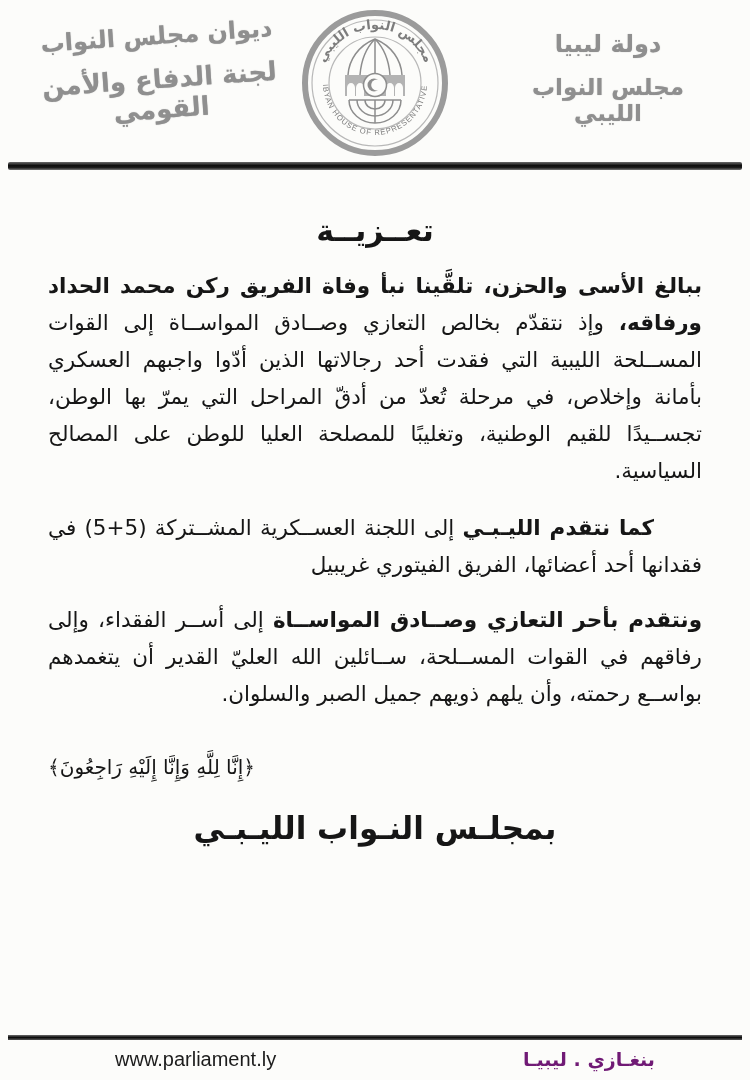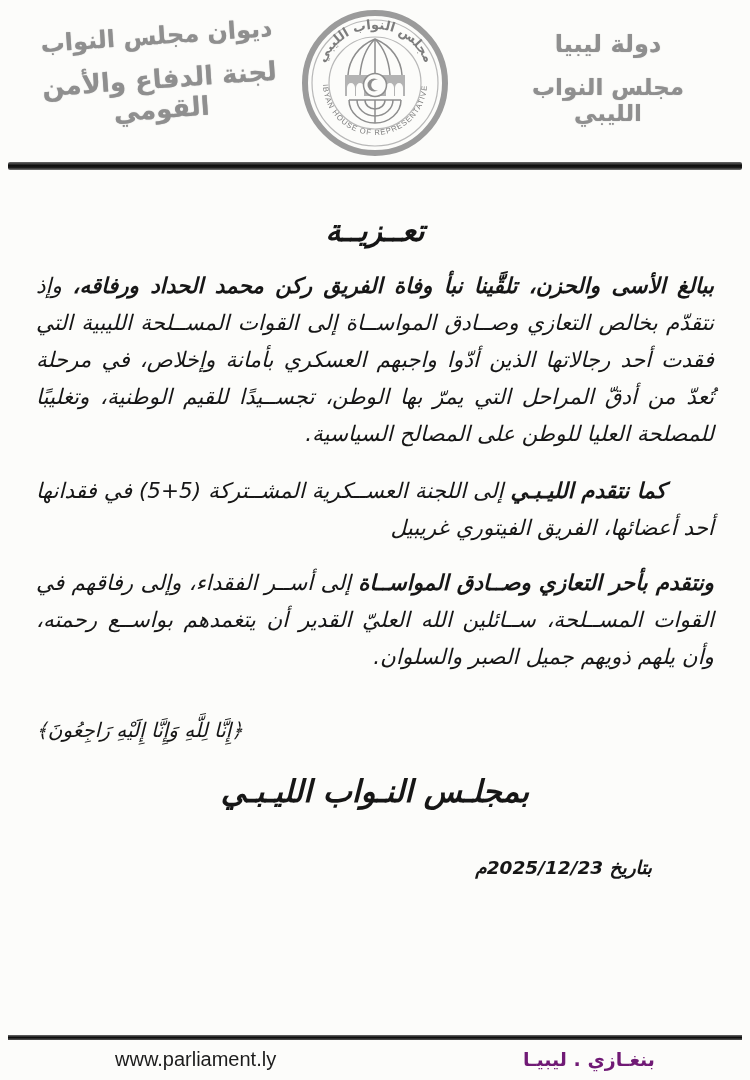--- a/index.html
+++ b/index.html
@@ -25,22 +25,22 @@
   .callig-right .c2 { font-size:23px; margin-top:16px; }
   .logo-wrap { position:absolute; left:50%; top:8px; transform:translateX(-50%);
                width:150px; height:150px; }
   .logo-wrap svg { width:100%; height:100%; }
   .logo-curved-ar { font-size:13px; font-weight:bold; fill:#7d7d7d; }
   .logo-curved-en { font-size:7.6px; letter-spacing:.9px; fill:#7d7d7d; font-family:"Liberation Sans", sans-serif; }
   
   .bar { height:8px; margin:0 8px; border-radius:2px;
          background:linear-gradient(#6a6a6a, #0c0c0c 45%, #1d1d1d 70%, #777); }
   
-  .doc-body { direction:rtl; padding:0 36px; font-size:21.5px; line-height:37px;
-              text-align:justify;font-style:italic; }
+  .doc-body { direction:rtl; padding:0 48px; font-size:21.5px; line-height:37px;
+              text-align:justify; }
   .title { text-align:center; font-size:30px; font-weight:bold; margin:42px 0 6px; }
   .para { margin-top:18px; }
   .para-indent { text-indent:48px; margin-top:20px; }
   .para b { font-weight:bold; }
   .verse { text-align:left; font-size:20px; margin-top:34px; line-height:42px; }
   .sig { text-align:center; font-weight:bold; margin-top:22px; }
   .sig-1 { font-size:27px; }
   .sig-2 { font-size:31px; }
   .issued { width:fit-content; margin:42px 62px 0 auto; text-align:center;
             font-weight:bold; font-size:18.5px; line-height:31px; }
@@ -126,21 +126,20 @@
 
     <p class="para"><b>ونتقدم بأحر التعازي وصــادق المواســاة</b><span> إلى أســر الفقداء، وإلى رفاقهم في القوات المســلحة، ســائلين الله العليّ القدير أن يتغمدهم بواســع رحمته، وأن يلهم ذويهم جميل الصبر والسلوان.</span></p>
 
     <div class="verse">﴿إِنَّا لِلَّهِ وَإِنَّا إِلَيْهِ رَاجِعُونَ﴾</div>
 
     <div class="sig">
       <div class="sig-2">بمجلـس النـواب الليـبـي</div>
     </div>
 
     <div class="issued">
-      <div>بتاريخ 2025/12/23م</div>
     </div>
 
   </main>
 
   <div class="fbar"></div>
   <div class="frow">
     <div class="fweb">www.parliament.ly</div>
     <div class="floc">بنغـازي . ليبيـا</div>
   </div>
 

